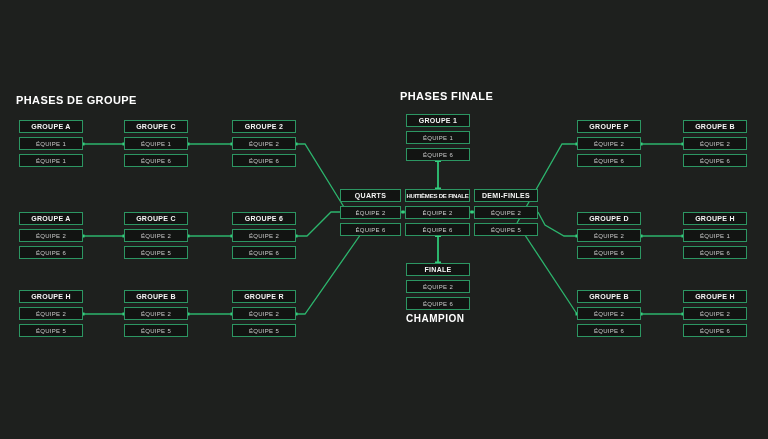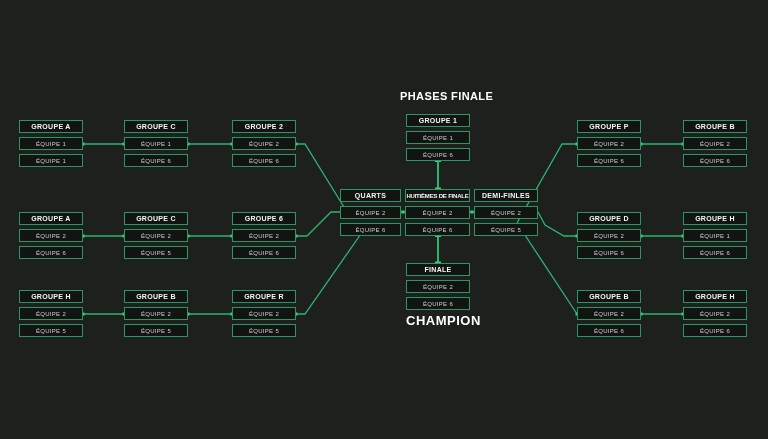--- a/index.html
+++ b/index.html
@@ -14,29 +14,30 @@
   .gbox{position:absolute;display:flex;flex-direction:column;gap:4px;}
   .cell{
     height:13px;box-sizing:border-box;border:1px solid #2c9662;background:#121412;
     display:flex;align-items:center;justify-content:center;white-space:nowrap;overflow:hidden;
   }
   .cell.head{font-weight:bold;font-size:7px;color:#f5f5f5;letter-spacing:.3px;}
   .cell.head.longhead{font-size:6px;letter-spacing:-.2px;}
   .cell.team{font-size:6px;color:#cccccc;letter-spacing:.3px;}
   svg.wires{position:absolute;left:0;top:0;pointer-events:none;}
   .champion{
-    position:absolute;color:#ffffff;font-weight:bold;font-size:13px;
-    letter-spacing:.5px;text-align:right;
+    position:absolute;color:#ffffff;font-weight:bold;font-size:10px;
+    letter-spacing:.5px;text-align:left;
   }
 </style>
 </head>
 <body>
 
 <div class="stage">
 
+  <div class="title" style="left:16px;top:94px">PHASES DE GROUPE</div>
   <div class="title" style="left:400px;top:90px">PHASES FINALE</div>
 
   <svg class="wires" width="768" height="439" viewBox="0 0 768 439">
     <g stroke="#2cb56d" stroke-width="1.3" fill="none">
 
       <line x1="83" y1="144" x2="124" y2="144"></line>
       <line x1="188" y1="144" x2="232" y2="144"></line>
       <line x1="83" y1="236" x2="124" y2="236"></line>
       <line x1="188" y1="236" x2="232" y2="236"></line>
       <line x1="83" y1="314" x2="124" y2="314"></line>

